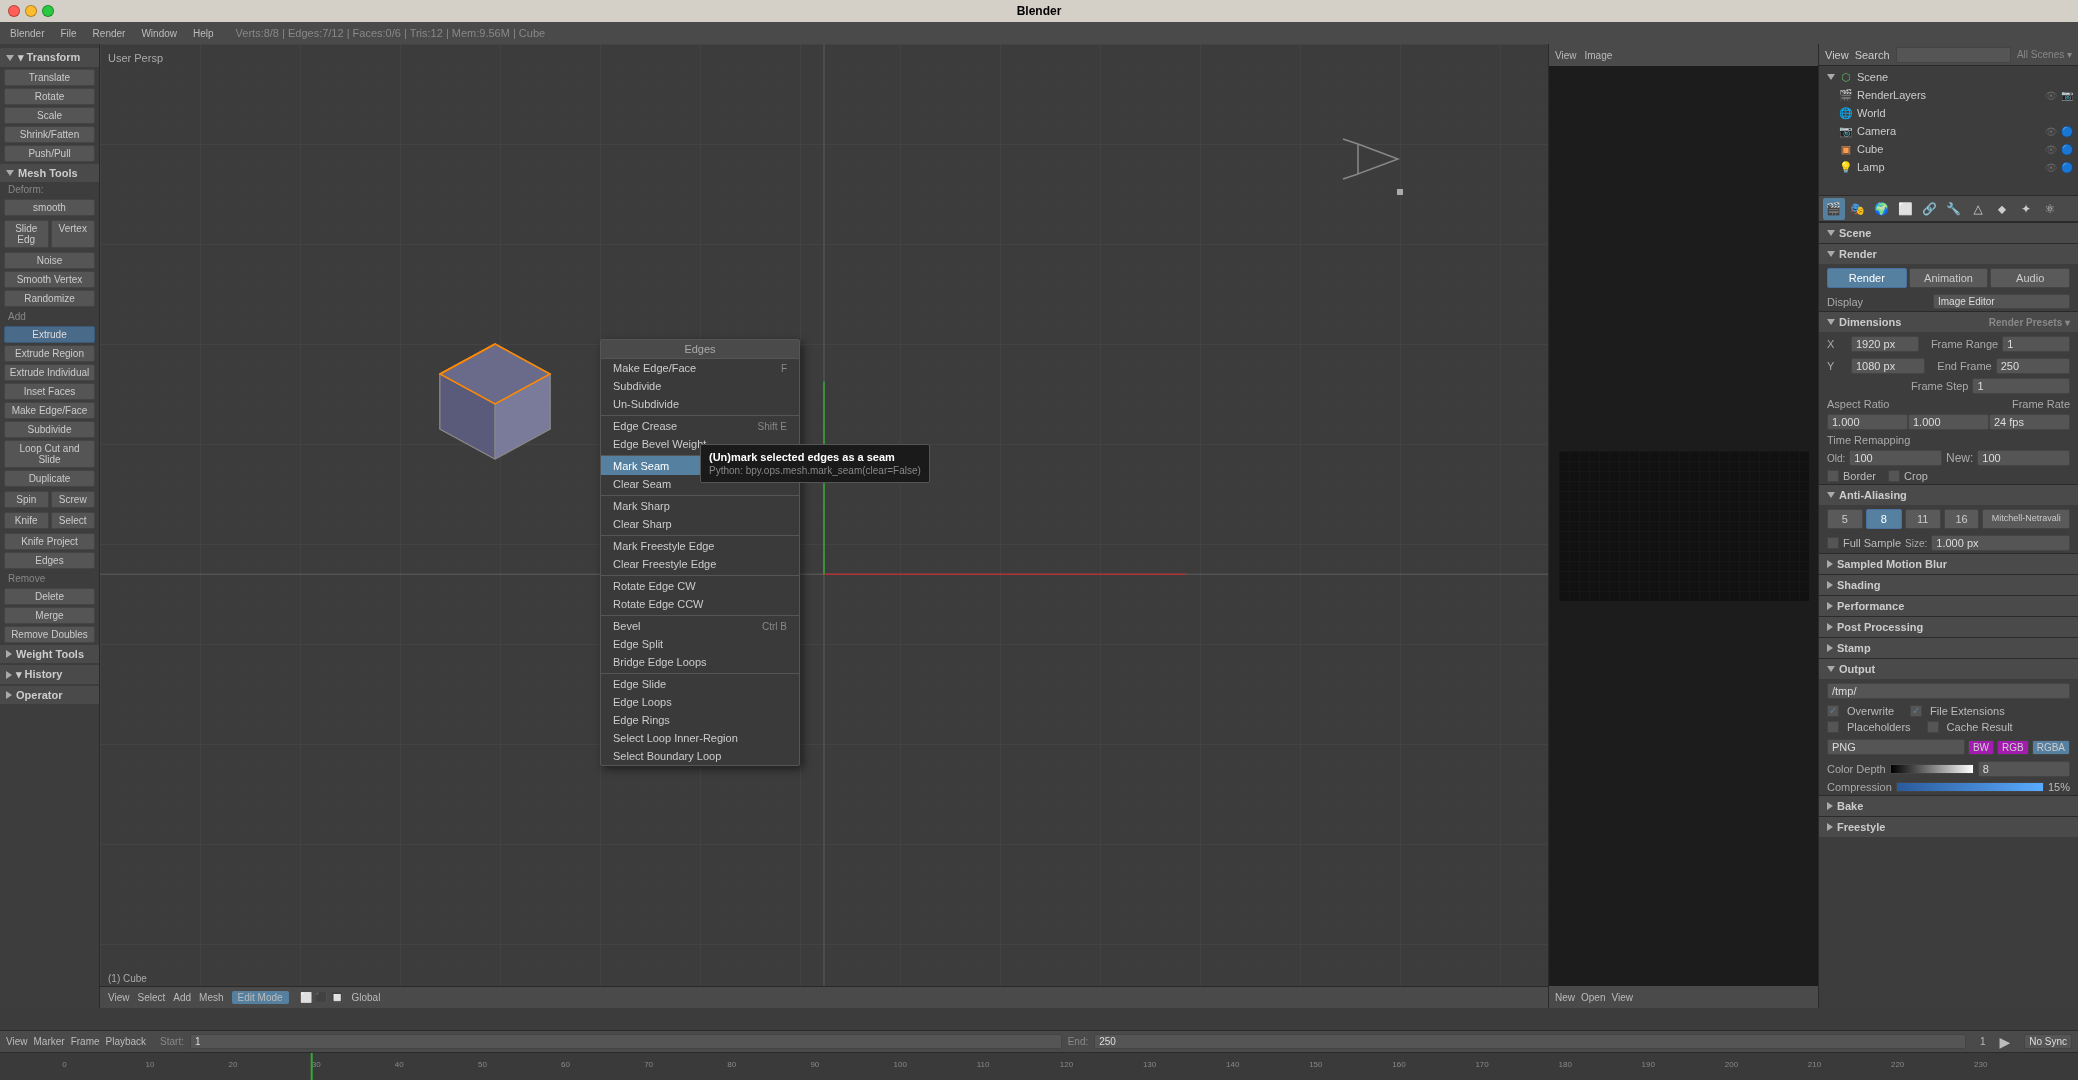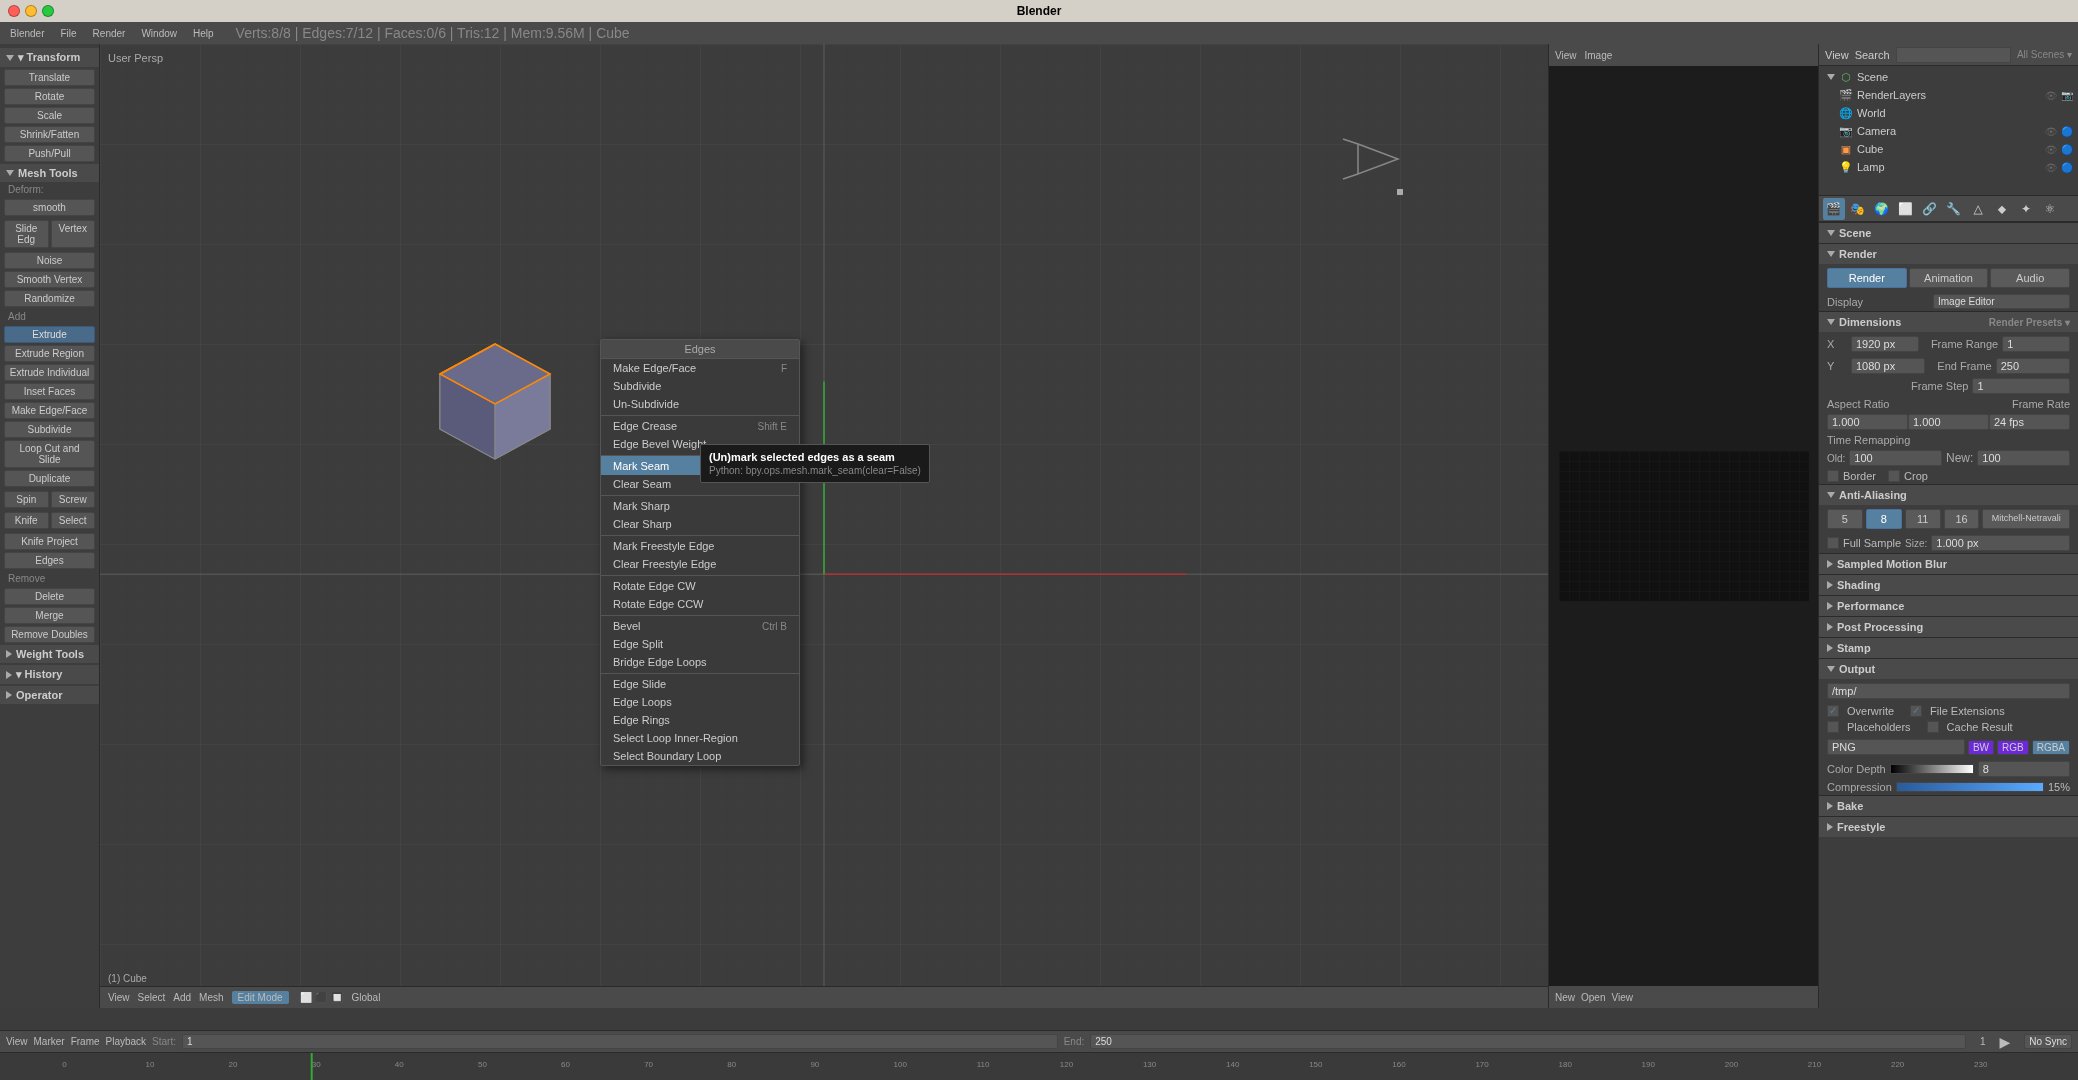--- a/index.html
+++ b/index.html
@@ -418,21 +418,21 @@
     }
 
     .scene-cam-icon { color: #7a7aff; font-size: 11px; }
     .scene-lamp-icon { color: #ffff7a; font-size: 11px; }
     .scene-mesh-icon { color: #ff9a4a; font-size: 11px; }
     .scene-render-icon { color: #5aaa5a; font-size: 11px; }
     .scene-world-icon { color: #4a9aaa; font-size: 11px; }
 
     .rgb-btn {
       padding: 1px 4px;
-      background: #6d28d9;
+      background: #a21caf;
       border: 1px solid #444;
       color: #ccc;
       font-size: 10px;
       cursor: pointer;
       border-radius: 2px;
     }
     .rgb-btn.active { background: #5680a0; }
 
     .color-bar {
       flex: 1;
@@ -457,21 +457,21 @@
   </div>
   <span>Blender</span>
 </div>
 
 <div class="info-bar" style="top:22px; height:22px;">
   <span class="menu-bar-item">Blender</span>
   <span class="menu-bar-item">File</span>
   <span class="menu-bar-item">Render</span>
   <span class="menu-bar-item">Window</span>
   <span class="menu-bar-item">Help</span>
-  <span style="margin-left:10px; color:#888; font-size:14px;">Verts:8/8 | Edges:7/12 | Faces:0/6 | Tris:12 | Mem:9.56M | Cube</span>
+  <span style="margin-left:10px; color:#888; font-size:11px;">Verts:8/8 | Edges:7/12 | Faces:0/6 | Tris:12 | Mem:9.56M | Cube</span>
 </div>
 
 <div class="main-layout" style="top:44px; bottom:72px;">
 
   <div class="left-panel">
 
     <div class="panel-section">
       <div class="panel-section-header">
         <span class="tri-down"></span>
         <span>▾ Transform</span>
@@ -949,21 +949,21 @@
     </div>
   </div>
 </div>
 
 <div class="timeline">
   <div class="timeline-header">
     <span>View</span>
     <span>Marker</span>
     <span>Frame</span>
     <span>Playback</span>
-    <span style="margin-left:0;color:#888;">Start:</span>
+    <span style="margin-left:8px;color:#888;">Start:</span>
     <span class="prop-value" style="width:40px;display:inline-block;font-size:10px;">1</span>
     <span style="color:#888;">End:</span>
     <span class="prop-value" style="width:40px;display:inline-block;font-size:10px;">250</span>
     <span style="margin-left:8px;">1</span>
 
     <span style="margin-left:8px;font-size:14px;cursor:pointer;">▶</span>
     <span style="margin-left:8px;">
       <span class="prop-value" style="display:inline-block;padding:1px 4px;font-size:10px;">No Sync</span>
     </span>
   </div>

